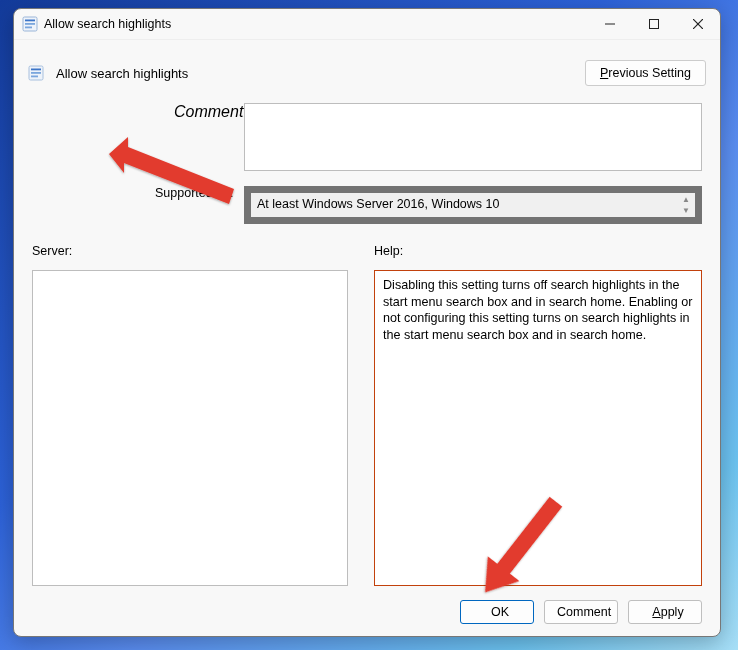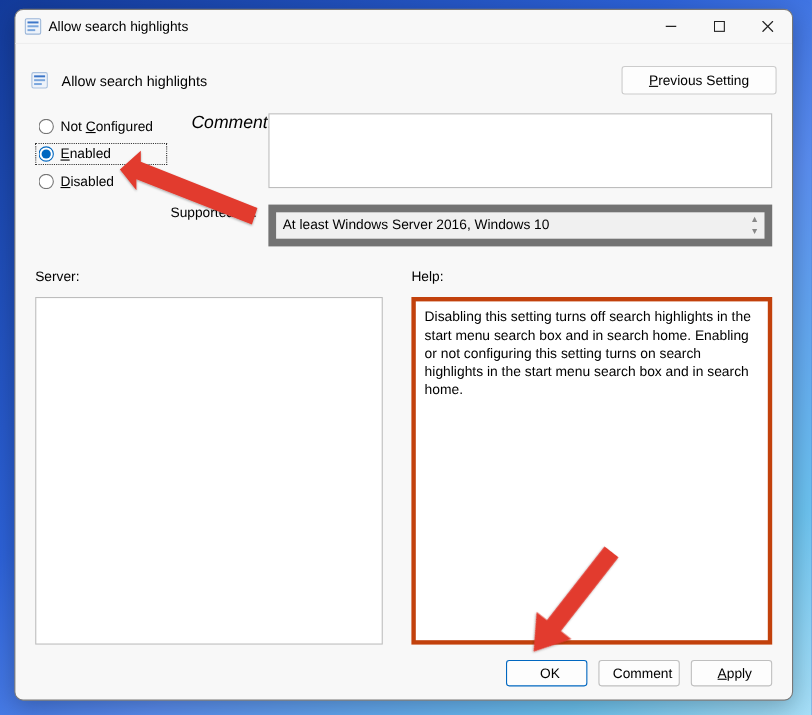--- a/index.html
+++ b/index.html
@@ -53,21 +53,21 @@
   }
   .row1 .heading {
     font-size:13px;
     margin-left:4px;
   }
   .row1 .spacer { flex:1; }
   .nav-btn {
     background:#fdfdfd;
     border:1px solid #ccc;
     border-radius:3px;
-    padding:5px 24px;
+    padding:5px 14px;
     font-family:inherit;
     font-size:12.5px;
   }
   .radios {
     position:absolute;
     left:18px; top:96px;
     width:120px;
   }
   .radio-item {
     display:flex; align-items:center; gap:6px;
@@ -128,21 +128,21 @@
     width:316px; height:316px;
     background:#fff;
     border:1px solid #bdbdbd;
     box-sizing:border-box;
   }
   .help-box {
     position:absolute;
     left:360px; top:261px;
     width:328px; height:316px;
     background:#fff;
-    border:4px solid #c2410c;
+    border:1px solid #c2410c;
     box-sizing:border-box;
     padding:6px 8px;
     line-height:1.32;
     font-size:12.6px;
     overflow:auto;
   }
   .button-row {
     position:absolute;
     right:18px; bottom:12px;
     display:flex; gap:10px;
@@ -204,34 +204,20 @@
           <rect x="3" y="7" width="10" height="1.8" fill="#7aa6dd"></rect>
           <rect x="3" y="10.5" width="7" height="1.8" fill="#7aa6dd"></rect>
         </svg>
       </span>
       <span class="heading">Allow search highlights</span>
       <span class="spacer"></span>
       <button class="nav-btn"><span class="u">P</span><span></span>revious Setting</button>
     </div>
   </div>
 
-  <div class="radios">
-    <label class="radio-item">
-      <input type="radio" name="state" style="">
-      <span>Not <span class="u">C</span>onfigured</span>
-    </label>
-    <label class="radio-item selected">
-      <input type="radio" name="state" checked="" style="">
-      <span><span class="u">E</span>nabled</span>
-    </label>
-    <label class="radio-item">
-      <input type="radio" name="state" style="">
-      <span><span class="u">D</span>isabled</span>
-    </label>
-  </div>
 
   <div class="label-comment">Comment:</div>
   <textarea class="comment-box" style=""></textarea>
 
   <div class="label-supported">Supported on:</div>
   <div class="supported-box">
     <span>At least Windows Server 2016, Windows 10</span>
     <div class="sb">
         <span>▲</span>
         <span>▼</span>

